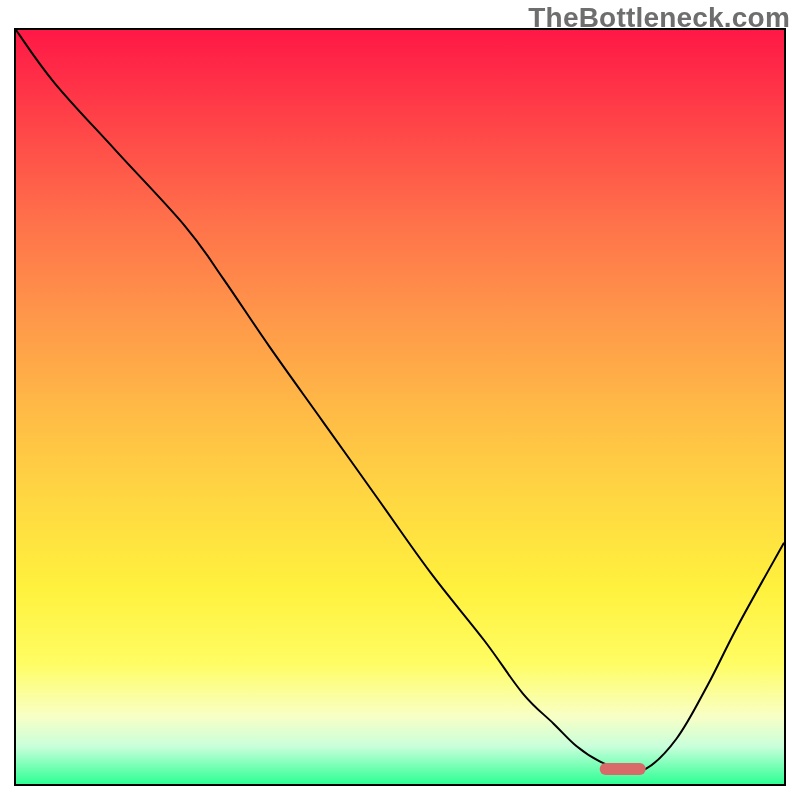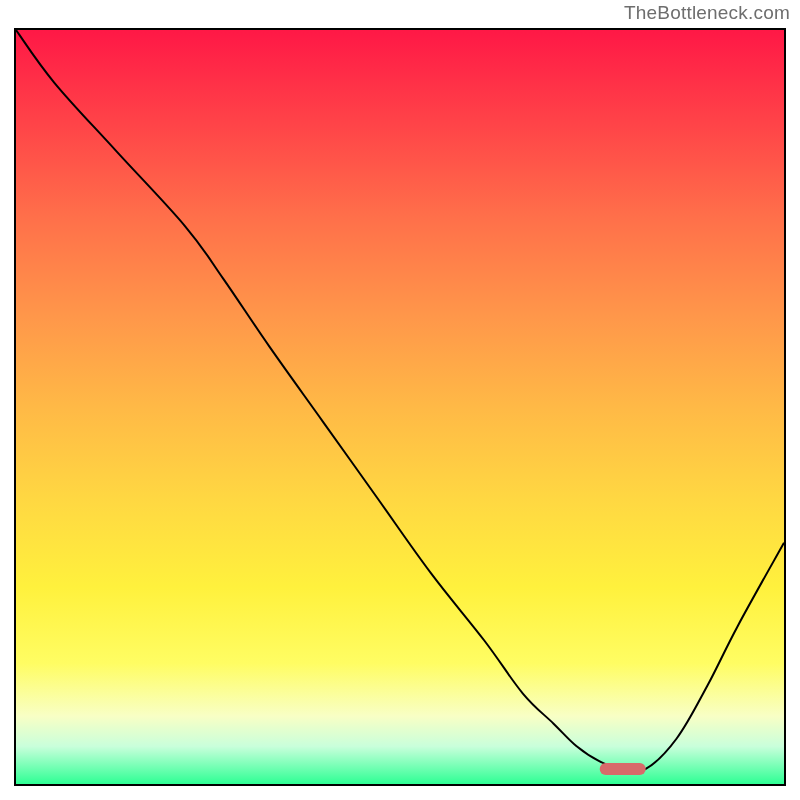--- a/index.html
+++ b/index.html
@@ -13,23 +13,23 @@
   }
   .wrap {
     position: relative;
     width: 800px;
     height: 800px;
   }
   .attribution {
     position: absolute;
     top: 2px;
     right: 10px;
-    font-size: 19px;
+    font-size: 28px;
     color: #6e6e6e;
-    font-weight: 400;
+    font-weight: 700;
     letter-spacing: 0.2px;
     z-index: 5;
     user-select: none;
   }
   .plot-frame {
     position: absolute;
     left: 14px;
     top: 28px;
     width: 772px;
     height: 758px;

